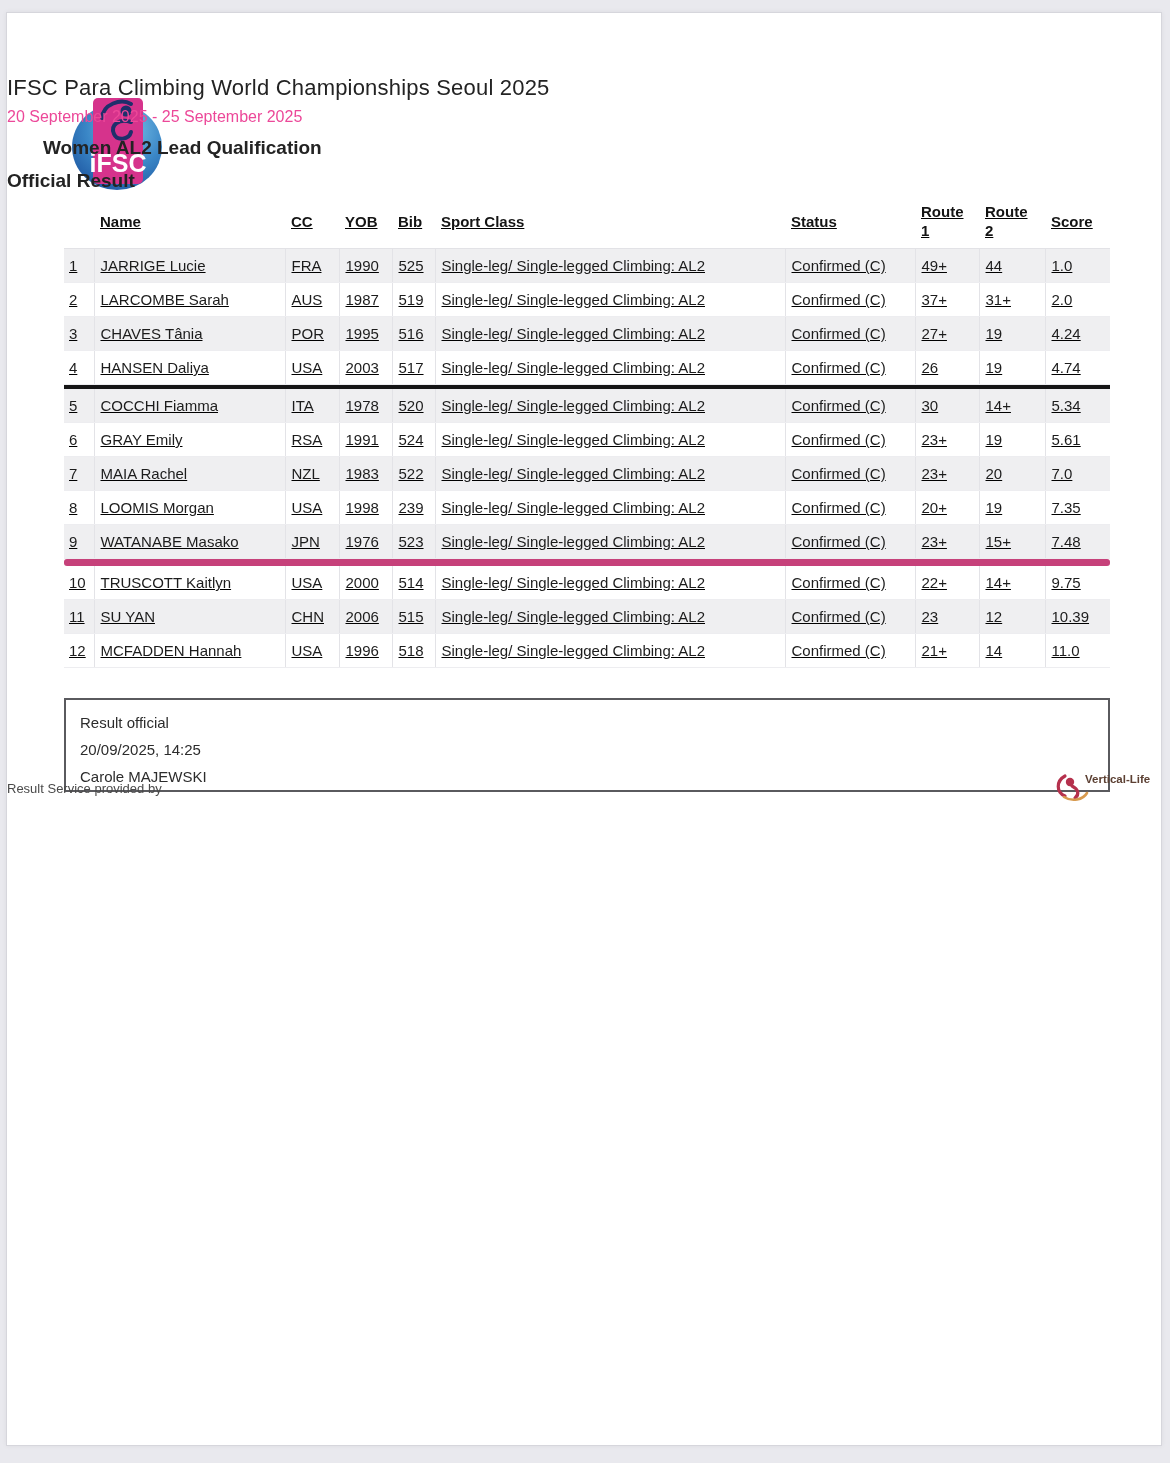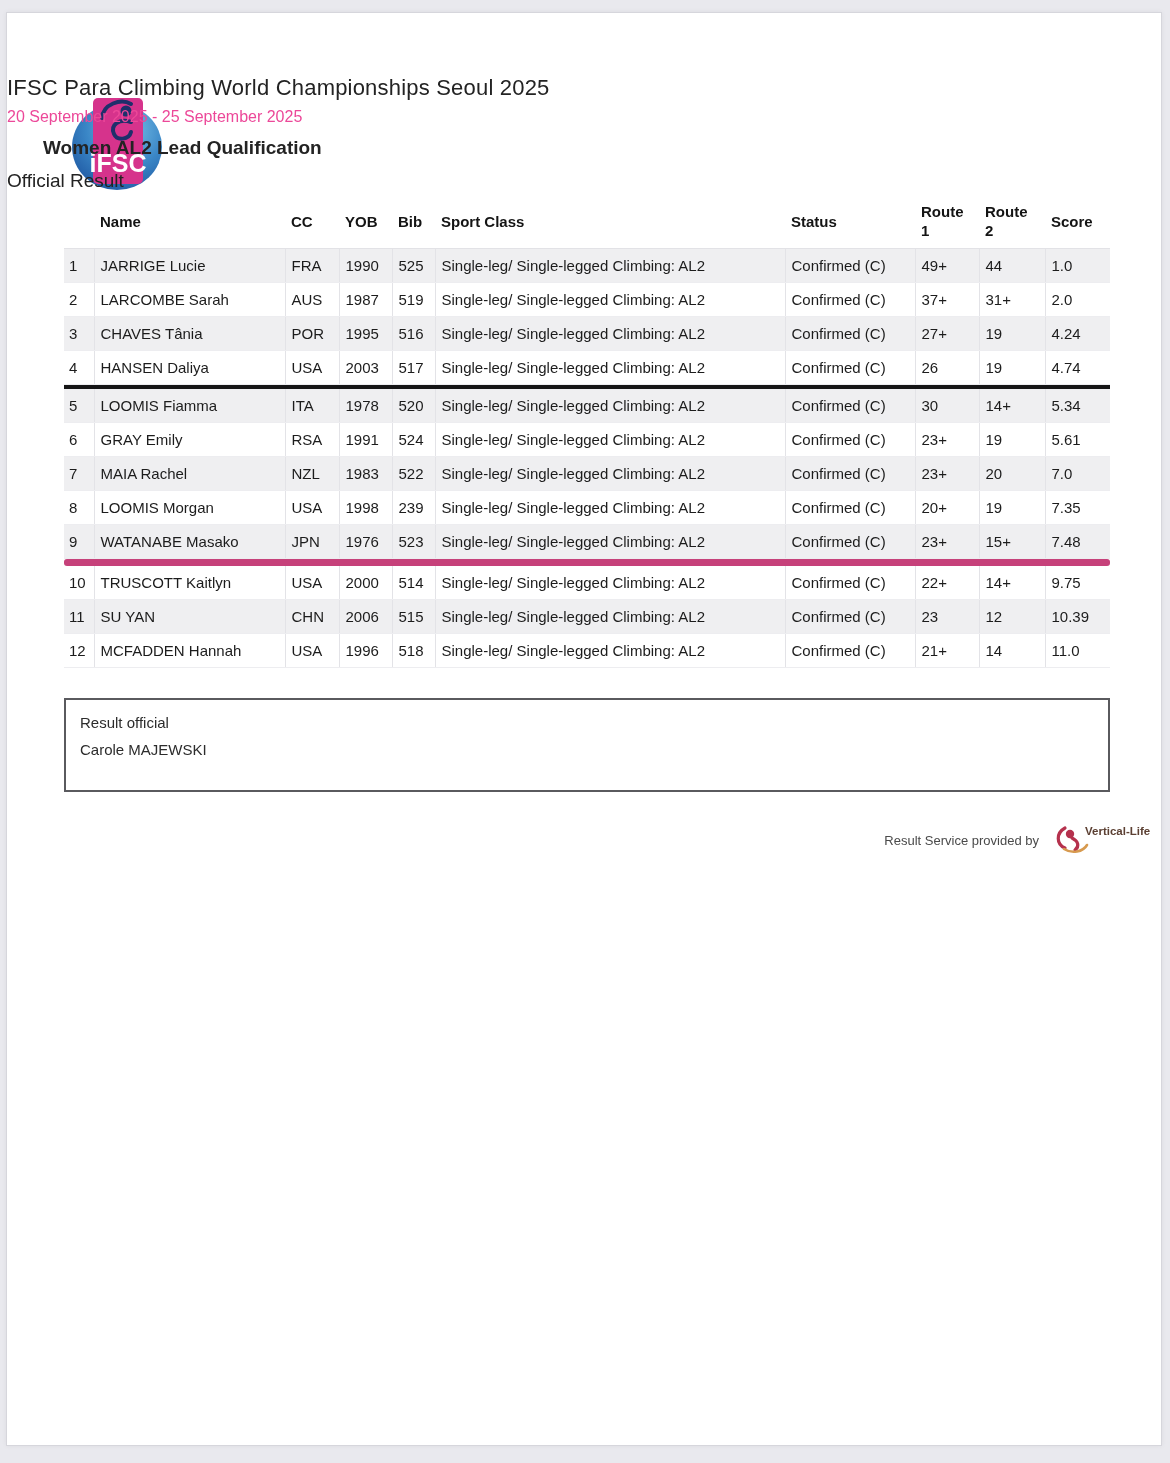--- a/index.html
+++ b/index.html
@@ -17,24 +17,24 @@
     border:1px solid #d6d6dc;
     box-shadow:0 0 5px rgba(0,0,0,0.06);
   }
 
   
   .ifsc-logo { position:absolute; left:62px; top:82px; width:96px; height:96px; }
   .header { position:absolute; left:0; right:0; top:62px; color:#232323; }
   .title    { font-size:22px; line-height:26px; font-weight:400; letter-spacing:0.2px; }
   .dates    { font-size:16px; line-height:20px; margin-top:6px; color:#ec4899; }
   .event    { font-size:19px; line-height:22px; margin-top:10px; font-weight:bold;padding-left:36px; }
-  .subtitle { font-size:19px; line-height:22px; margin-top:11px; font-weight:normal; }
+  .subtitle { font-size:19px; line-height:22px; margin-top:11px; font-weight:bold; }
 
   
-  .table-wrap { position:absolute; left:57px; top:181px; width:1046px; }
+  .table-wrap { position:absolute; left:57px; top:181px; width:1046px;text-decoration:underline; }
   table { border-collapse:collapse; table-layout:fixed; width:1046px; font-size:15px; color:#1c1c1c; }
   col.c-rank  {width:30px;}  col.c-name  {width:191px;}
   col.c-cc    {width:54px;}  col.c-yob   {width:53px;}
   col.c-bib   {width:43px;}  col.c-sport {width:350px;}
   col.c-stat  {width:130px;} col.c-r1    {width:64px;}
   col.c-r2    {width:66px;}  col.c-score {width:65px;}
   thead th {
     text-align:left; font-weight:bold; font-size:15px; line-height:19px;
     padding:4px 6px; height:46px; vertical-align:middle;
     border-bottom:1px solid #e2e2e6; color:#141414;
@@ -51,22 +51,22 @@
   tr.sep td { border:none; padding:0; height:auto; background:#ffffff; }
   tr.sep .bar { width:100%; }
 
   
   .official-box {
     position:absolute; left:57px; top:685px; width:1046px; height:94px;
     box-sizing:border-box; border:2px solid #5a5a5e;
     padding:9px 14px; font-size:15px; line-height:27px; color:#2c2c2c;
   }
   .provider {
-    position:absolute; left:0; right:0; top:808px;
-    display:flex; justify-content:flex-end; align-items:center; gap:10px;
+    position:absolute; left:0; right:0; top:756px;
+    display:flex; justify-content:space-between; align-items:center; gap:10px;
   }
   .provider .label { font-size:13px; color:#4a4a4a; }
 </style>
 </head>
 <body>
 
 <div class="page">
 
   <div class="ifsc-logo">
     <svg width="96" height="96" viewBox="0 0 96 96">
@@ -170,21 +170,21 @@
             <td>19</td>
             <td>4.74</td>
           </tr>
           <tr class="sep">
             <td colspan="10">
               <div class="bar" style="height: 4px; background: rgb(22, 22, 22); border-radius: 0px;"></div>
             </td>
           </tr>
           <tr class="odd">
             <td>5</td>
-            <td>LOOMIS Fiamma</td>
+            <td>COCCHI Fiamma</td>
             <td>ITA</td>
             <td>1978</td>
             <td>520</td>
             <td>Single-leg/ Single-legged Climbing: AL2</td>
             <td>Confirmed (C)</td>
             <td>30</td>
             <td>14+</td>
             <td>5.34</td>
           </tr>
           <tr>
@@ -275,20 +275,21 @@
             <td>21+</td>
             <td>14</td>
             <td>11.0</td>
           </tr>
         </tbody>
     </table>
   </div>
 
   <div class="official-box">
     <div>Result official</div>
+    <div>20/09/2025, 14:25</div>
     <div>Carole MAJEWSKI</div>
   </div>
 
   <div class="provider">
     <span class="label">Result Service provided by</span>
     <svg width="112" height="38" viewBox="0 0 112 38">
       <circle cx="21" cy="13" r="4.2" fill="#b5314d"></circle>
       <path d="M16 7 C7 12, 7 23, 16 27" stroke="#b5314d" stroke-width="3.2" fill="none" stroke-linecap="round"></path>
       <path d="M23 17 C29 20, 31 25, 26 29" stroke="#b5314d" stroke-width="3.2" fill="none" stroke-linecap="round"></path>
       <path d="M15 28 C23 33, 34 31, 38 24" stroke="#d79a4f" stroke-width="2.6" fill="none" stroke-linecap="round"></path>

